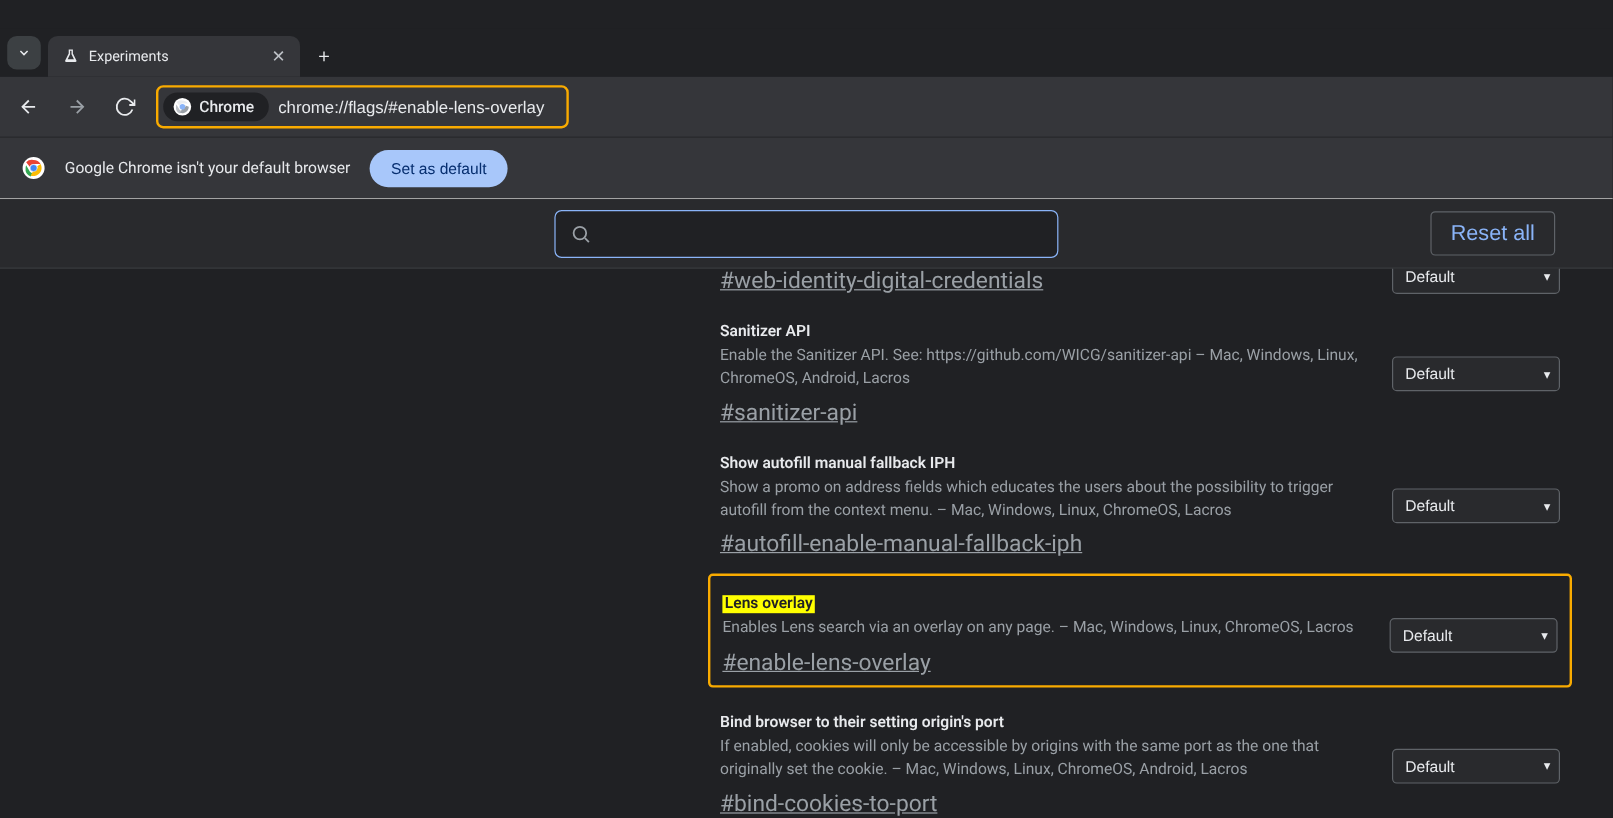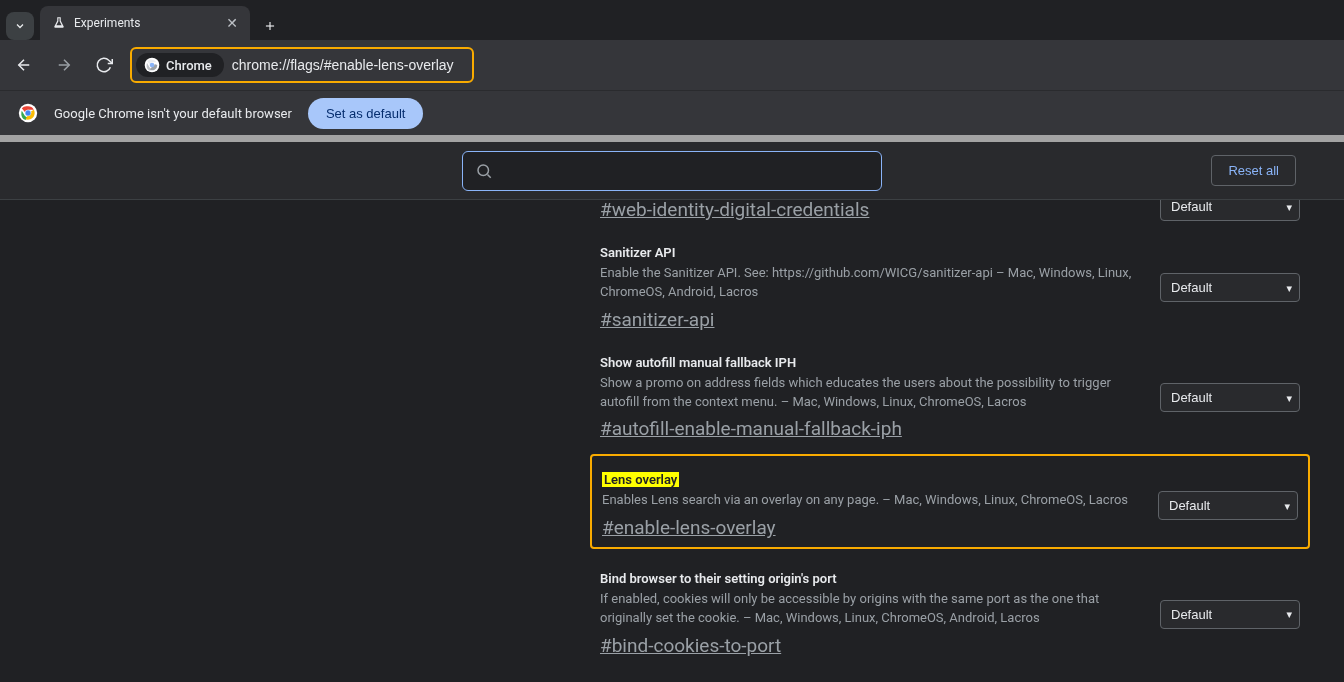--- a/index.html
+++ b/index.html
@@ -10,23 +10,24 @@
     width: 1344px;
     height: 682px;
     overflow: hidden;
   }
 
   
   .tab-strip {
     height: 40px;
     background: #202124;
     display: flex;
-    align-items: flex-end;
+    align-items: center;
     padding-left: 6px;
     gap: 6px;
+    margin-top: 24px;
   }
   .tab-dropdown {
     width: 28px; height: 28px;
     background: #3c4043;
     border-radius: 8px;
     display:flex; align-items:center; justify-content:center;
     cursor:pointer;
   }
   .tab {
     background: #35363a;
@@ -92,21 +93,21 @@
     border:none;
     outline:none;
     min-width:230px;
   }
 
   
   .infobar {
     height: 52px;
     background: #35363a;
     border-top:1px solid #2a2b2e;
-    border-bottom:7px solid #a3a3a3;
+    border-bottom:1px solid #a3a3a3;
     display:flex;
     align-items:center;
     padding: 0 18px;
     gap: 16px;
     font-size:13px;
   }
   .infobar .btn-default {
     background:#a8c7fa;
     color:#062e6f;
     border:none;
@@ -144,21 +145,21 @@
     color:#e8eaed; font-size:14px; flex:1;
   }
   .reset-btn {
     position:absolute;
     right:48px;
     border:1px solid #5f6368;
     background:transparent;
     color:#8ab4f8;
     padding:7px 16px;
     border-radius:4px;
-    font-size:13px;
+    font-size:18px;
     cursor:pointer;
   }
 
   .flags-body {
     background:#202124;
     height: calc(682px - 40px - 50px - 52px - 58px);
     overflow:hidden;
     position:relative;
   }
   .flag-col {

